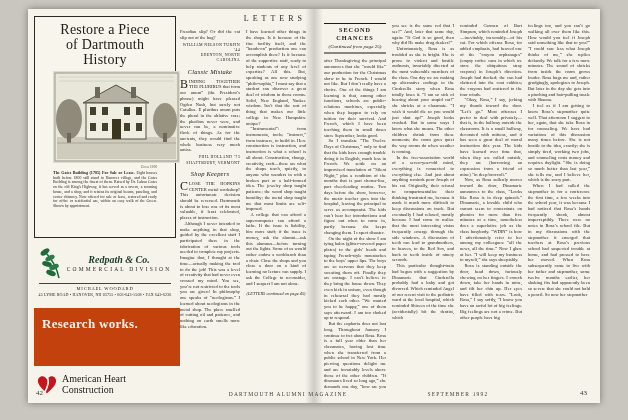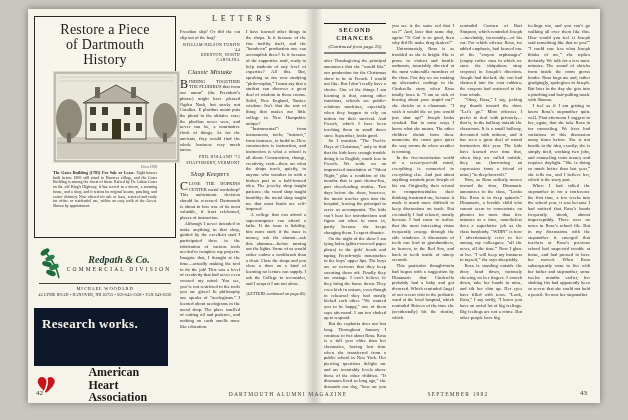--- a/index.html
+++ b/index.html
@@ -35,21 +35,21 @@
     margin:10px 0 5px; text-indent:0; letter-spacing:.4px;
   }
   .micro .sig, .micro .sig2 {
     clear:both; text-align:right; font-size:8px; letter-spacing:.7px; text-indent:0;
   }
   .micro .sig { margin-top:4px; }
   .micro .note { font-style:italic; text-align:center; font-size:8.5px; margin-top:10px; text-indent:0; }
 
   
   .letters-head {
-    position:absolute; left:152px; top:5px; width:126px; text-align:center;
+    position:absolute; left:152px; top:5px; width:126px; text-align:right;
     font-size:8px; letter-spacing:4px; color:#2a2926;
   }
   .lcol1 { left:152px; top:20px; width:60px; height:360px; }
   .lcol2 { left:218px; top:20px; width:60px; height:360px; }
 
   
   .f1 { left:296px; top:14px; width:62px; height:368px; }
   .f2 { left:364px; top:14px; width:62px; height:368px; }
   .f3 { left:432px; top:14px; width:62px; height:368px; }
   .f4 { left:500px; top:14px; width:62px; height:368px; }
@@ -81,26 +81,26 @@
   .rp-row { display:flex; align-items:center; }
   .rp-text { flex:1; text-align:center; }
   .rp-name { font-style:italic; font-weight:bold; font-size:10px; color:#1d3a28; }
   .rp-div { font-size:5.5px; letter-spacing:2.2px; margin-top:1px; color:#2a2926; }
   .rp-rule { border-top:1px solid #44423d; margin:3px 2px 2px; }
   .rp-small { overflow:hidden; height:16px; }
   .rp-agent { font-size:9px; letter-spacing:1.6px; text-align:center; }
   .rp-addr { font-size:8px; letter-spacing:.3px; text-align:center; margin-top:2px; }
 
   .ad-aha {
-    position:absolute; left:6px; top:299px; width:134px; height:58px;
-    background:#0f172a; color:#f6f3ea; box-sizing:border-box; padding:8px;
+    position:absolute; left:6px; top:299px; width:146px; height:58px;
+    background:#c2410c; color:#f6f3ea; box-sizing:border-box; padding:8px;
   }
   .aha-headline { font-weight:bold; font-size:13px; letter-spacing:.3px; }
   .aha-row { position:absolute; left:8px; top:363px; width:130px; height:26px; display:flex; align-items:center; gap:4px; }
-  .aha-org { font-weight:bold; font-size:12px; line-height:1.08; color:#1c1b19;margin-left:28px; }
+  .aha-org { font-weight:normal; font-size:10px; line-height:1.08; color:#1c1b19; }
 
   
   .pagenum { position:absolute; top:380px; font-size:7px; color:#33322f; }
   .pn-left { left:8px; }
   .pn-right { left:552px; width:12px; text-align:left; }
   .footer { position:absolute; top:382px; font-size:5.5px; letter-spacing:1.2px; color:#44423d; text-align:center; }
   .ft-mag { left:190px; width:140px; }
   .ft-date { left:380px; width:100px; }
 </style>
 </head>
@@ -170,21 +170,21 @@
     <div class="ad-aha">
       <div class="aha-headline">Research works.</div>
     </div>
     <div class="aha-row">
       <svg width="22" height="20" viewBox="0 0 24 22">
         <path d="M12 20 C5 14 2 10 2 6.5 C2 3.5 4.5 1.5 7 1.5 C9 1.5 11 3 12 5 C13 3 15 1.5 17 1.5 C19.5 1.5 22 3.5 22 6.5 C22 10 19 14 12 20 Z" fill="#c4161c"></path>
         <path d="M9.5 19 C13 13 14.5 8 12.5 2.5" stroke="#ffffff" stroke-width="1.8" fill="none"></path>
       </svg>
       <div class="aha-org">
         <div>American Heart</div>
-        <div>Association</div>
+        <div>Construction</div>
       </div>
     </div>
 
     <div class="letters-head">LETTERS</div>
     <div class="col lcol1">
       <div class="micro">
           <p class="blk cont">Freudian slip? Or did the cat slip out of the bag?</p>
           <p class="blk sig">WILLIAM NELSON TURPIN ’44</p>
           <p class="blk sig2">EDENTON, NORTH CAROLINA</p>
           <p class="blk heading">Classic Mistake</p>

